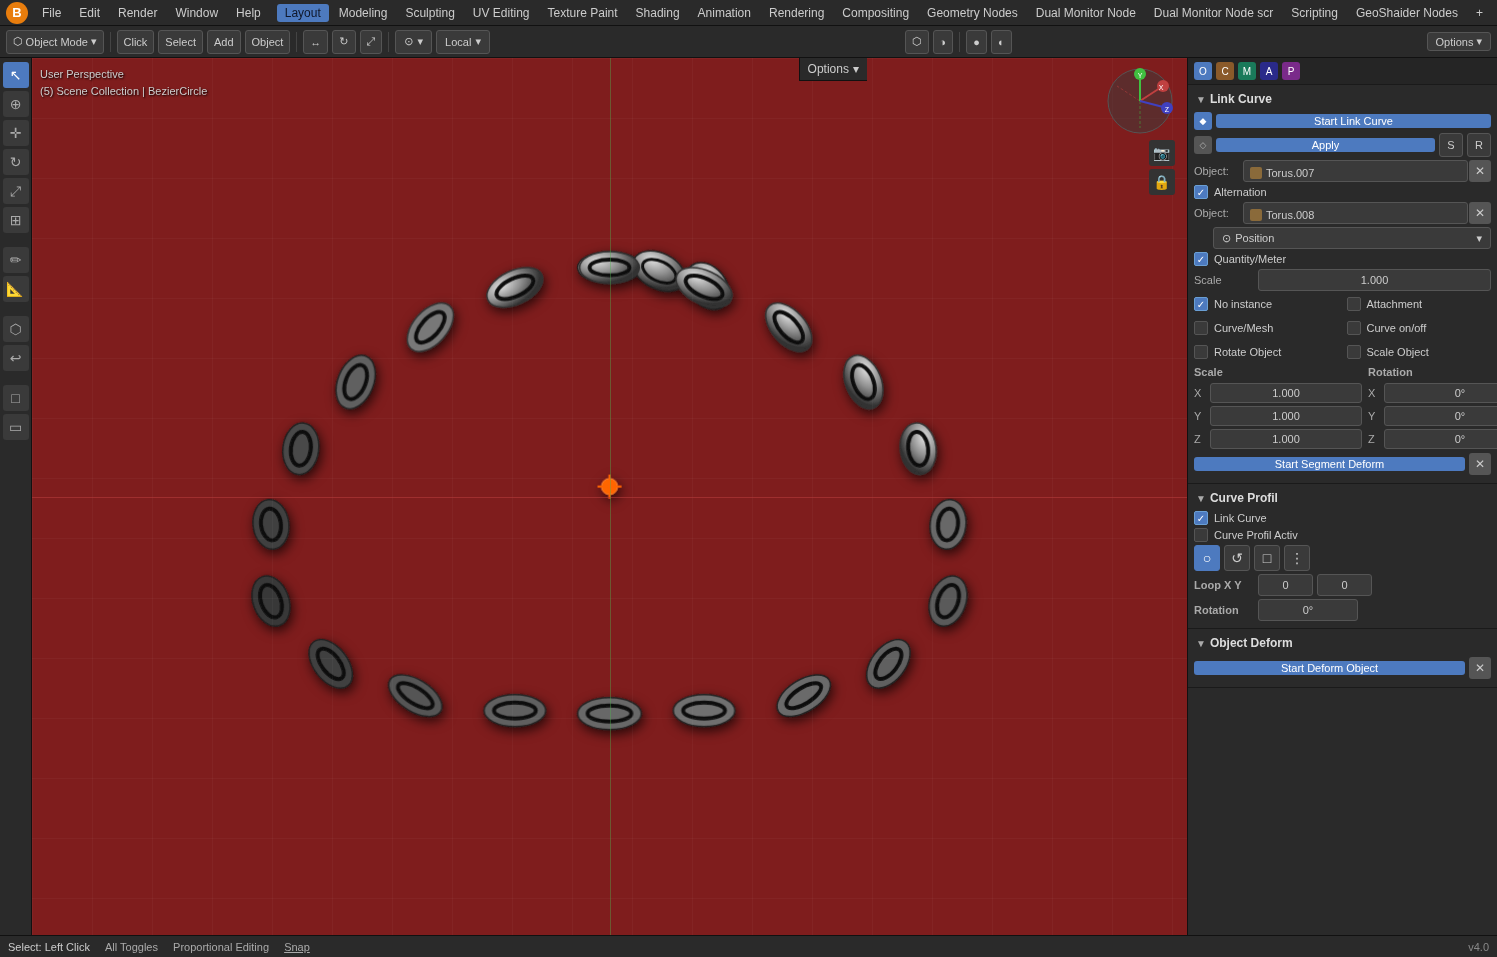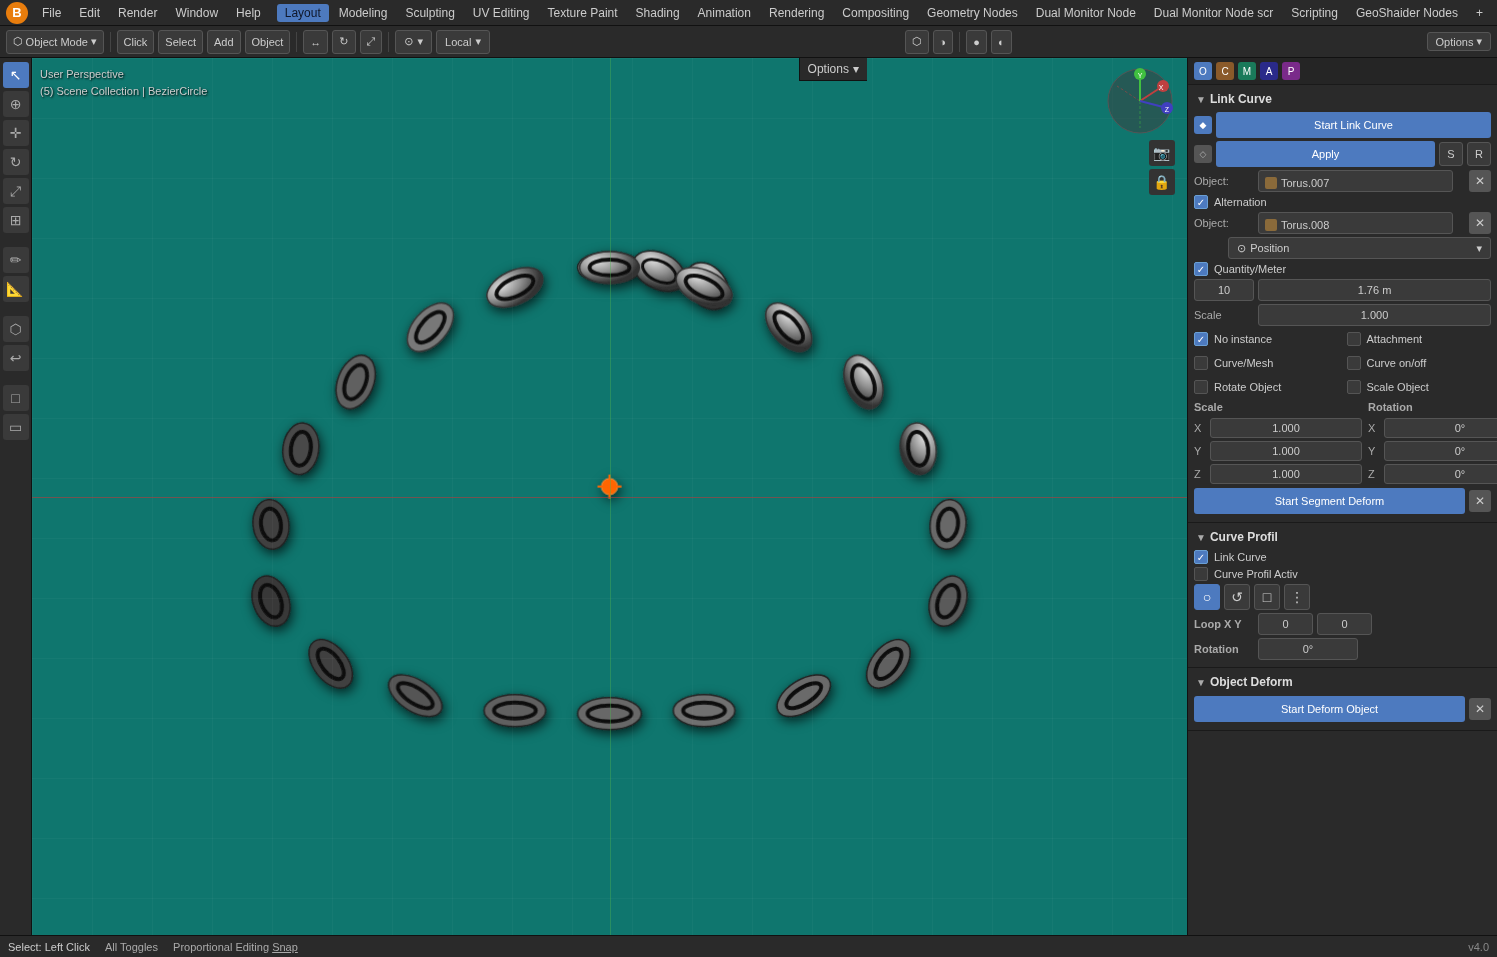--- a/index.html
+++ b/index.html
@@ -123,21 +123,21 @@
       cursor: pointer;
       font-size: 14px;
       color: #aaa;
     }
     .tool-icon.active { background: #4d7abf; color: white; }
 
     
     .viewport {
       flex: 1;
       position: relative;
-      background: #0f766e;
+      background: #7f1d1d;
       overflow: hidden;
     }
 
     
     .viewport-info {
       position: absolute;
       top: 8px;
       left: 8px;
       color: #ccc;
       font-size: 11px;
@@ -203,21 +203,21 @@
     .big-btn {
       background: #4d7abf;
       border: none;
       border-radius: 3px;
       color: white;
       padding: 4px 10px;
       font-size: 12px;
       cursor: pointer;
       flex: 1;
       text-align: center;
-      height: 26px;
+      height: 14px;
       display: flex;
       align-items: center;
       justify-content: center;
     }
 
     .x-btn {
       background: #555;
       border: none;
       border-radius: 3px;
       color: #ccc;
@@ -226,21 +226,21 @@
       font-size: 12px;
       cursor: pointer;
       display: flex;
       align-items: center;
       justify-content: center;
     }
 
     .object-row {
       display: flex;
       align-items: center;
-      gap: 16px;
+      gap: 1px;
       margin: 3px 0;
     }
     .object-label { color: #aaa; font-size: 11px; min-width: 48px; }
     .object-value {
       background: #3a3a3a;
       border: 1px solid #555;
       border-radius: 3px;
       color: #ccc;
       padding: 2px 6px;
       font-size: 11px;
@@ -753,24 +753,20 @@
           <span>Position</span>
           <span style="margin-left:auto;">▾</span>
         </div>
       </div>
 
       <div class="checkbox-row">
         <div class="checkbox">✓</div>
         <span class="checkbox-label">Quantity/Meter</span>
       </div>
 
-      <div class="panel-row">
-        <input class="panel-input" style="flex: 0 0 auto; width: 60px;" value="10">
-        <input class="panel-input" value="1.76 m" style="">
-      </div>
 
       <div class="panel-row">
         <span class="panel-label">Scale</span>
         <input class="panel-input" value="1.000" style="">
       </div>
 
       <div class="checkbox-grid">
         <div class="checkbox-row">
           <div class="checkbox">✓</div>
           <span class="checkbox-label">No instance</span>
@@ -884,17 +880,17 @@
     </div>
 
   </div>
 </div>
 
 <div class="status-bar">
   <span>
     <span style="color:#ccc;">Select: Left Click</span>
     <span style="margin-left:12px;color:#aaa;">All Toggles</span>
     <span style="margin-left:12px;color:#aaa;">Proportional Editing</span>
-    <span style="color:#aaa;text-decoration:underline;"> Snap</span>
+    <span style="margin-left:12px;color:#aaa;text-decoration:underline;"> Snap</span>
   </span>
   <span style="flex:1"></span>
   <span>v4.0</span>
 </div>
 
 </body></html>

